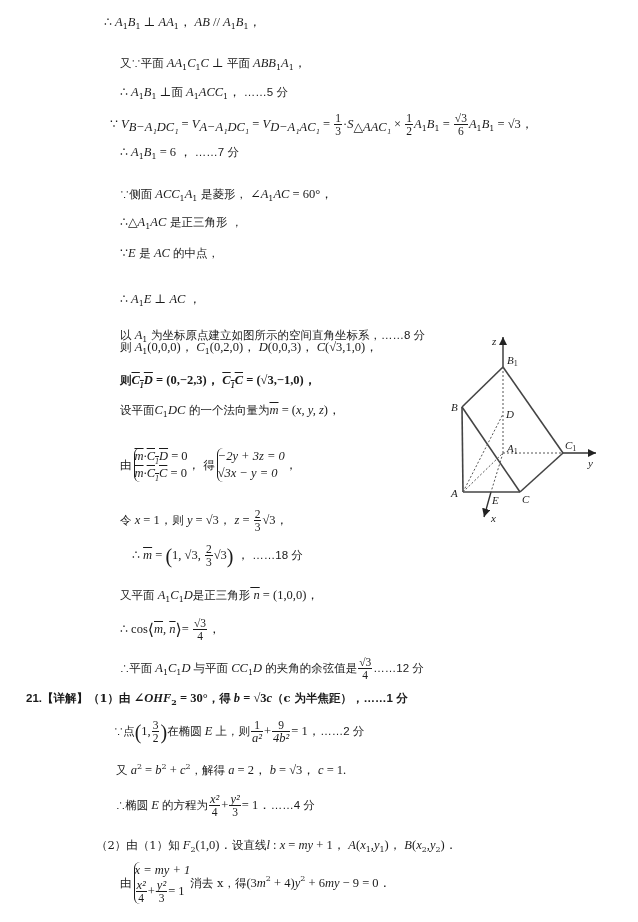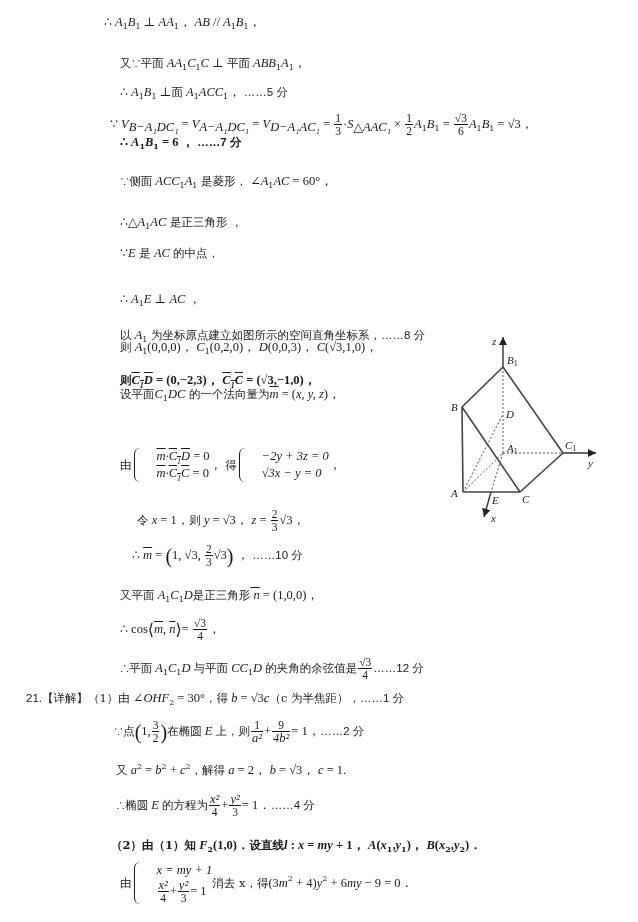--- a/index.html
+++ b/index.html
@@ -8,21 +8,21 @@
     font-family: "DejaVu Serif", "Liberation Serif", serif;
     color: #1a1a1a; font-size: 11.5px;
   }
   .line { position: absolute; white-space: nowrap; line-height: 16px; }
   .m { font-family: "Liberation Serif", "DejaVu Serif", serif; font-style: italic; font-size: 12.5px; }
   .n { font-family: "Liberation Serif", "DejaVu Serif", serif; font-style: normal; font-size: 12.5px; }
   sub, sup { font-size: 8px; line-height: 0; }
   .frac { display: inline-block; vertical-align: middle; text-align: center; margin: 0 1px; font-family: "Liberation Serif", serif; font-size: 11.5px; }
   .frac > span { display: block; line-height: 12px; padding: 0 1px; }
   .frac > span.num { border-bottom: 1px solid #1a1a1a; }
-  .brace-sys { display: inline-block; vertical-align: middle; border-left: 1.5px solid #1a1a1a; border-radius: 6px 0 0 6px; padding-left: 22px; margin-left: 2px; }
+  .brace-sys { display: inline-block; vertical-align: middle; border-left: 1.5px solid #1a1a1a; border-radius: 6px 0 0 6px; padding-left: 0; margin-left: 2px; }
   .brace-sys > span { display: block; line-height: 17px; }
   .ol { text-decoration: overline; }
   .big-paren { font-size: 20px; vertical-align: middle; font-family: "Liberation Serif", serif; }
   .score { font-family: "Liberation Sans", sans-serif; }
   .diagram { position: absolute; left: 440px; top: 330px; width: 170px; height: 200px; }
   .diagram text { font-family: "Liberation Serif", serif; font-style: italic; font-size: 11px; fill: #222; }
 </style>
 </head>
 <body>
 
@@ -35,25 +35,25 @@
 </div>
 
 <div class="line" style="left:120px;top:84px;">
   <span class="n">∴ </span><span class="m">A</span><sub>1</sub><span class="m">B</span><sub>1</sub><span class="n"> ⊥</span><span>面</span><span class="m"> A</span><sub>1</sub><span class="m">ACC</span><sub>1</sub><span class="n">， </span><span class="score">……5 分</span>
 </div>
 
 <div class="line" style="left:110px;top:112px;">
   <span class="n">∵ </span><span class="m">V</span><sub class="m">B−A₁DC₁</sub><span class="n"> = </span><span class="m">V</span><sub class="m">A−A₁DC₁</sub><span class="n"> = </span><span class="m">V</span><sub class="m">D−A₁AC₁</sub><span class="n"> = </span><span class="frac"><span class="num">1</span><span>3</span></span><span class="n">·</span><span class="m">S</span><sub class="m">△AAC₁</sub><span class="n"> × </span><span class="frac"><span class="num">1</span><span>2</span></span><span class="m">A</span><sub>1</sub><span class="m">B</span><sub>1</sub><span class="n"> = </span><span class="frac"><span class="num">√3</span><span>6</span></span><span class="m">A</span><sub>1</sub><span class="m">B</span><sub>1</sub><span class="n"> = √3，</span>
 </div>
 
-<div class="line" style="left:120px;top:134px;font-weight:bold;">
+<div class="line" style="left:120px;top:144px;">
   <span class="n">∴ </span><span class="m">A</span><sub>1</sub><span class="m">B</span><sub>1</sub><span class="n"> = 6 ， </span><span class="score">……7 分</span>
 </div>
 
-<div class="line" style="left:120px;top:173px;">
+<div class="line" style="left:120px;top:186px;">
   <span>∵侧面</span><span class="m"> ACC</span><sub>1</sub><span class="m">A</span><sub>1</sub><span> </span><span>是菱形，</span><span class="n"> ∠</span><span class="m">A</span><sub>1</sub><span class="m">AC</span><span class="n"> = 60°，</span>
 </div>
 
 <div class="line" style="left:120px;top:214px;">
   <span class="n">∴△</span><span class="m">A</span><sub>1</sub><span class="m">AC</span><span> </span><span>是正三角形 ，</span>
 </div>
 
 <div class="line" style="left:120px;top:245px;">
   <span class="n">∵</span><span class="m">E</span><span> </span><span>是</span><span class="m"> AC </span><span>的中点，</span>
 </div>
@@ -67,65 +67,65 @@
 </div>
 
 <div class="line" style="left:120px;top:339px;">
   <span>则</span><span class="m"> A</span><sub>1</sub><span class="n">(0,0,0)， </span><span class="m">C</span><sub>1</sub><span class="n">(0,2,0)， </span><span class="m">D</span><span class="n">(0,0,3)， </span><span class="m">C</span><span class="n">(√3,1,0)，</span>
 </div>
 
 <div class="line" style="left:120px;top:372px;font-weight:bold;">
   <span>则</span><span class="m ol">C<sub>1</sub>D</span><span class="n"> = (0,−2,3)， </span><span class="m ol">C<sub>1</sub>C</span><span class="n"> = (√3,−1,0)，</span>
 </div>
 
-<div class="line" style="left:120px;top:386px;">
+<div class="line" style="left:120px;top:402px;">
   <span>设平面</span><span class="m">C</span><sub>1</sub><span class="m">DC</span><span> </span><span>的一个法向量为</span><span class="m ol">m</span><span class="n"> = (</span><span class="m">x, y, z</span><span class="n">)，</span>
 </div>
 
 <div class="line" style="left:120px;top:448px;">
   <span style="vertical-align:middle;">由</span><span class="brace-sys"><span class="m"><span class="ol">m</span>·<span class="ol">C<sub>1</sub>D</span><span class="n"> = 0</span></span><span class="m"><span class="ol">m</span>·<span class="ol">C<sub>1</sub>C</span><span class="n"> = 0</span></span></span><span class="n" style="vertical-align:middle;">， </span><span style="vertical-align:middle;">得</span><span class="brace-sys"><span class="m">−2y + 3z = 0</span><span class="m">√3x − y = 0</span></span><span class="n" style="vertical-align:middle;">，</span>
 </div>
 
-<div class="line" style="left:120px;top:508px;margin-left:17px;">
+<div class="line" style="left:120px;top:508px;">
   <span>令</span><span class="m"> x</span><span class="n"> = 1，</span><span>则</span><span class="m"> y</span><span class="n"> = √3， </span><span class="m">z</span><span class="n"> = </span><span class="frac"><span class="num">2</span><span>3</span></span><span class="n">√3，</span>
 </div>
 
 <div class="line" style="left:120px;top:543px;margin-left:12px;">
-  <span class="n">∴ </span><span class="m ol">m</span><span class="n"> = </span><span class="big-paren">(</span><span class="n">1, √3, </span><span class="frac"><span class="num">2</span><span>3</span></span><span class="n">√3</span><span class="big-paren">)</span><span class="n"> ，  </span><span class="score">……10 分</span>
+  <span class="n">∴ </span><span class="m ol">m</span><span class="n"> = </span><span class="big-paren">(</span><span class="n">1, √3, </span><span class="frac"><span class="num">2</span><span>3</span></span><span class="n">√3</span><span class="big-paren">)</span><span class="n"> ，  </span><span class="score">……18 分</span>
 </div>
 
 <div class="line" style="left:120px;top:587px;">
   <span>又平面</span><span class="m"> A</span><sub>1</sub><span class="m">C</span><sub>1</sub><span class="m">D</span><span>是正三角形</span><span class="m ol"> n</span><span class="n"> = (1,0,0)，</span>
 </div>
 
 <div class="line" style="left:120px;top:617px;">
   <span class="n">∴ cos</span><span class="big-paren" style="font-size:16px;">⟨</span><span class="m ol">m</span><span class="n">, </span><span class="m ol">n</span><span class="big-paren" style="font-size:16px;">⟩</span><span class="n">= </span><span class="frac"><span class="num">√3</span><span>4</span></span><span class="n">，</span>
 </div>
 
 <div class="line" style="left:120px;top:656px;">
   <span>∴平面</span><span class="m"> A</span><sub>1</sub><span class="m">C</span><sub>1</sub><span class="m">D </span><span>与平面</span><span class="m"> CC</span><sub>1</sub><span class="m">D </span><span>的夹角的余弦值是</span><span class="frac"><span class="num">√3</span><span>4</span></span><span class="score">……12 分</span>
 </div>
 
-<div class="line" style="left:26px;top:690px;">
+<div class="line" style="left:26px;top:690px;font-weight:bold;">
   <span class="score">21.</span><span>【详解】</span><span>（1）</span><span>由</span><span class="n"> ∠</span><span class="m">OHF</span><sub>2</sub><span class="n"> = 30°</span><span>，得</span><span class="m"> b</span><span class="n"> = √3</span><span class="m">c</span><span>（c 为半焦距），</span><span class="score">……1 分</span>
 </div>
 
 <div class="line" style="left:114px;top:719px;">
   <span>∵点</span><span class="big-paren">(</span><span class="n">1,</span><span class="frac"><span class="num">3</span><span>2</span></span><span class="big-paren">)</span><span>在椭圆</span><span class="m"> E </span><span>上，则</span><span class="frac"><span class="num">1</span><span class="m">a²</span></span><span class="n">+</span><span class="frac"><span class="num">9</span><span class="m">4b²</span></span><span class="n">= 1，</span><span class="score">……2 分</span>
 </div>
 
 <div class="line" style="left:116px;top:762px;">
   <span>又</span><span class="m"> a</span><sup>2</sup><span class="n"> = </span><span class="m">b</span><sup>2</sup><span class="n"> + </span><span class="m">c</span><sup>2</sup><span>，解得</span><span class="m"> a</span><span class="n"> = 2， </span><span class="m">b</span><span class="n"> = √3， </span><span class="m">c</span><span class="n"> = 1.</span>
 </div>
 
 <div class="line" style="left:116px;top:793px;">
   <span>∴椭圆</span><span class="m"> E </span><span>的方程为</span><span class="frac"><span class="num m">x²</span><span>4</span></span><span class="n">+</span><span class="frac"><span class="num m">y²</span><span>3</span></span><span class="n">= 1．</span><span class="score">……4 分</span>
 </div>
 
-<div class="line" style="left:111px;top:837px;font-weight:bold;">
+<div class="line" style="left:96px;top:837px;">
   <span>（2）由（1）知</span><span class="m"> F</span><sub>2</sub><span class="n">(1,0)．</span><span>设直线</span><span class="m">l</span><span class="n"> : </span><span class="m">x</span><span class="n"> = </span><span class="m">my</span><span class="n"> + 1， </span><span class="m">A</span><span class="n">(</span><span class="m">x</span><sub>1</sub><span class="n">,</span><span class="m">y</span><sub>1</sub><span class="n">)， </span><span class="m">B</span><span class="n">(</span><span class="m">x</span><sub>2</sub><span class="n">,</span><span class="m">y</span><sub>2</sub><span class="n">)．</span>
 </div>
 
 <div class="line" style="left:120px;top:862px;">
   <span style="vertical-align:middle;">由</span><span class="brace-sys"><span class="m">x = my + 1</span><span><span class="frac"><span class="num m">x²</span><span>4</span></span><span class="n">+</span><span class="frac"><span class="num m">y²</span><span>3</span></span><span class="n">= 1</span></span></span><span style="vertical-align:middle;">消去 x，得</span><span class="n" style="vertical-align:middle;">(3</span><span class="m" style="vertical-align:middle;">m</span><sup>2</sup><span class="n" style="vertical-align:middle;"> + 4)</span><span class="m" style="vertical-align:middle;">y</span><sup>2</sup><span class="n" style="vertical-align:middle;"> + 6</span><span class="m" style="vertical-align:middle;">my</span><span class="n" style="vertical-align:middle;"> − 9 = 0．</span>
 </div>
 
 <svg class="diagram" viewBox="440 330 170 200" width="170" height="200">
   <defs>
     <marker id="arr" markerWidth="8" markerHeight="8" refX="6" refY="3" orient="auto">

